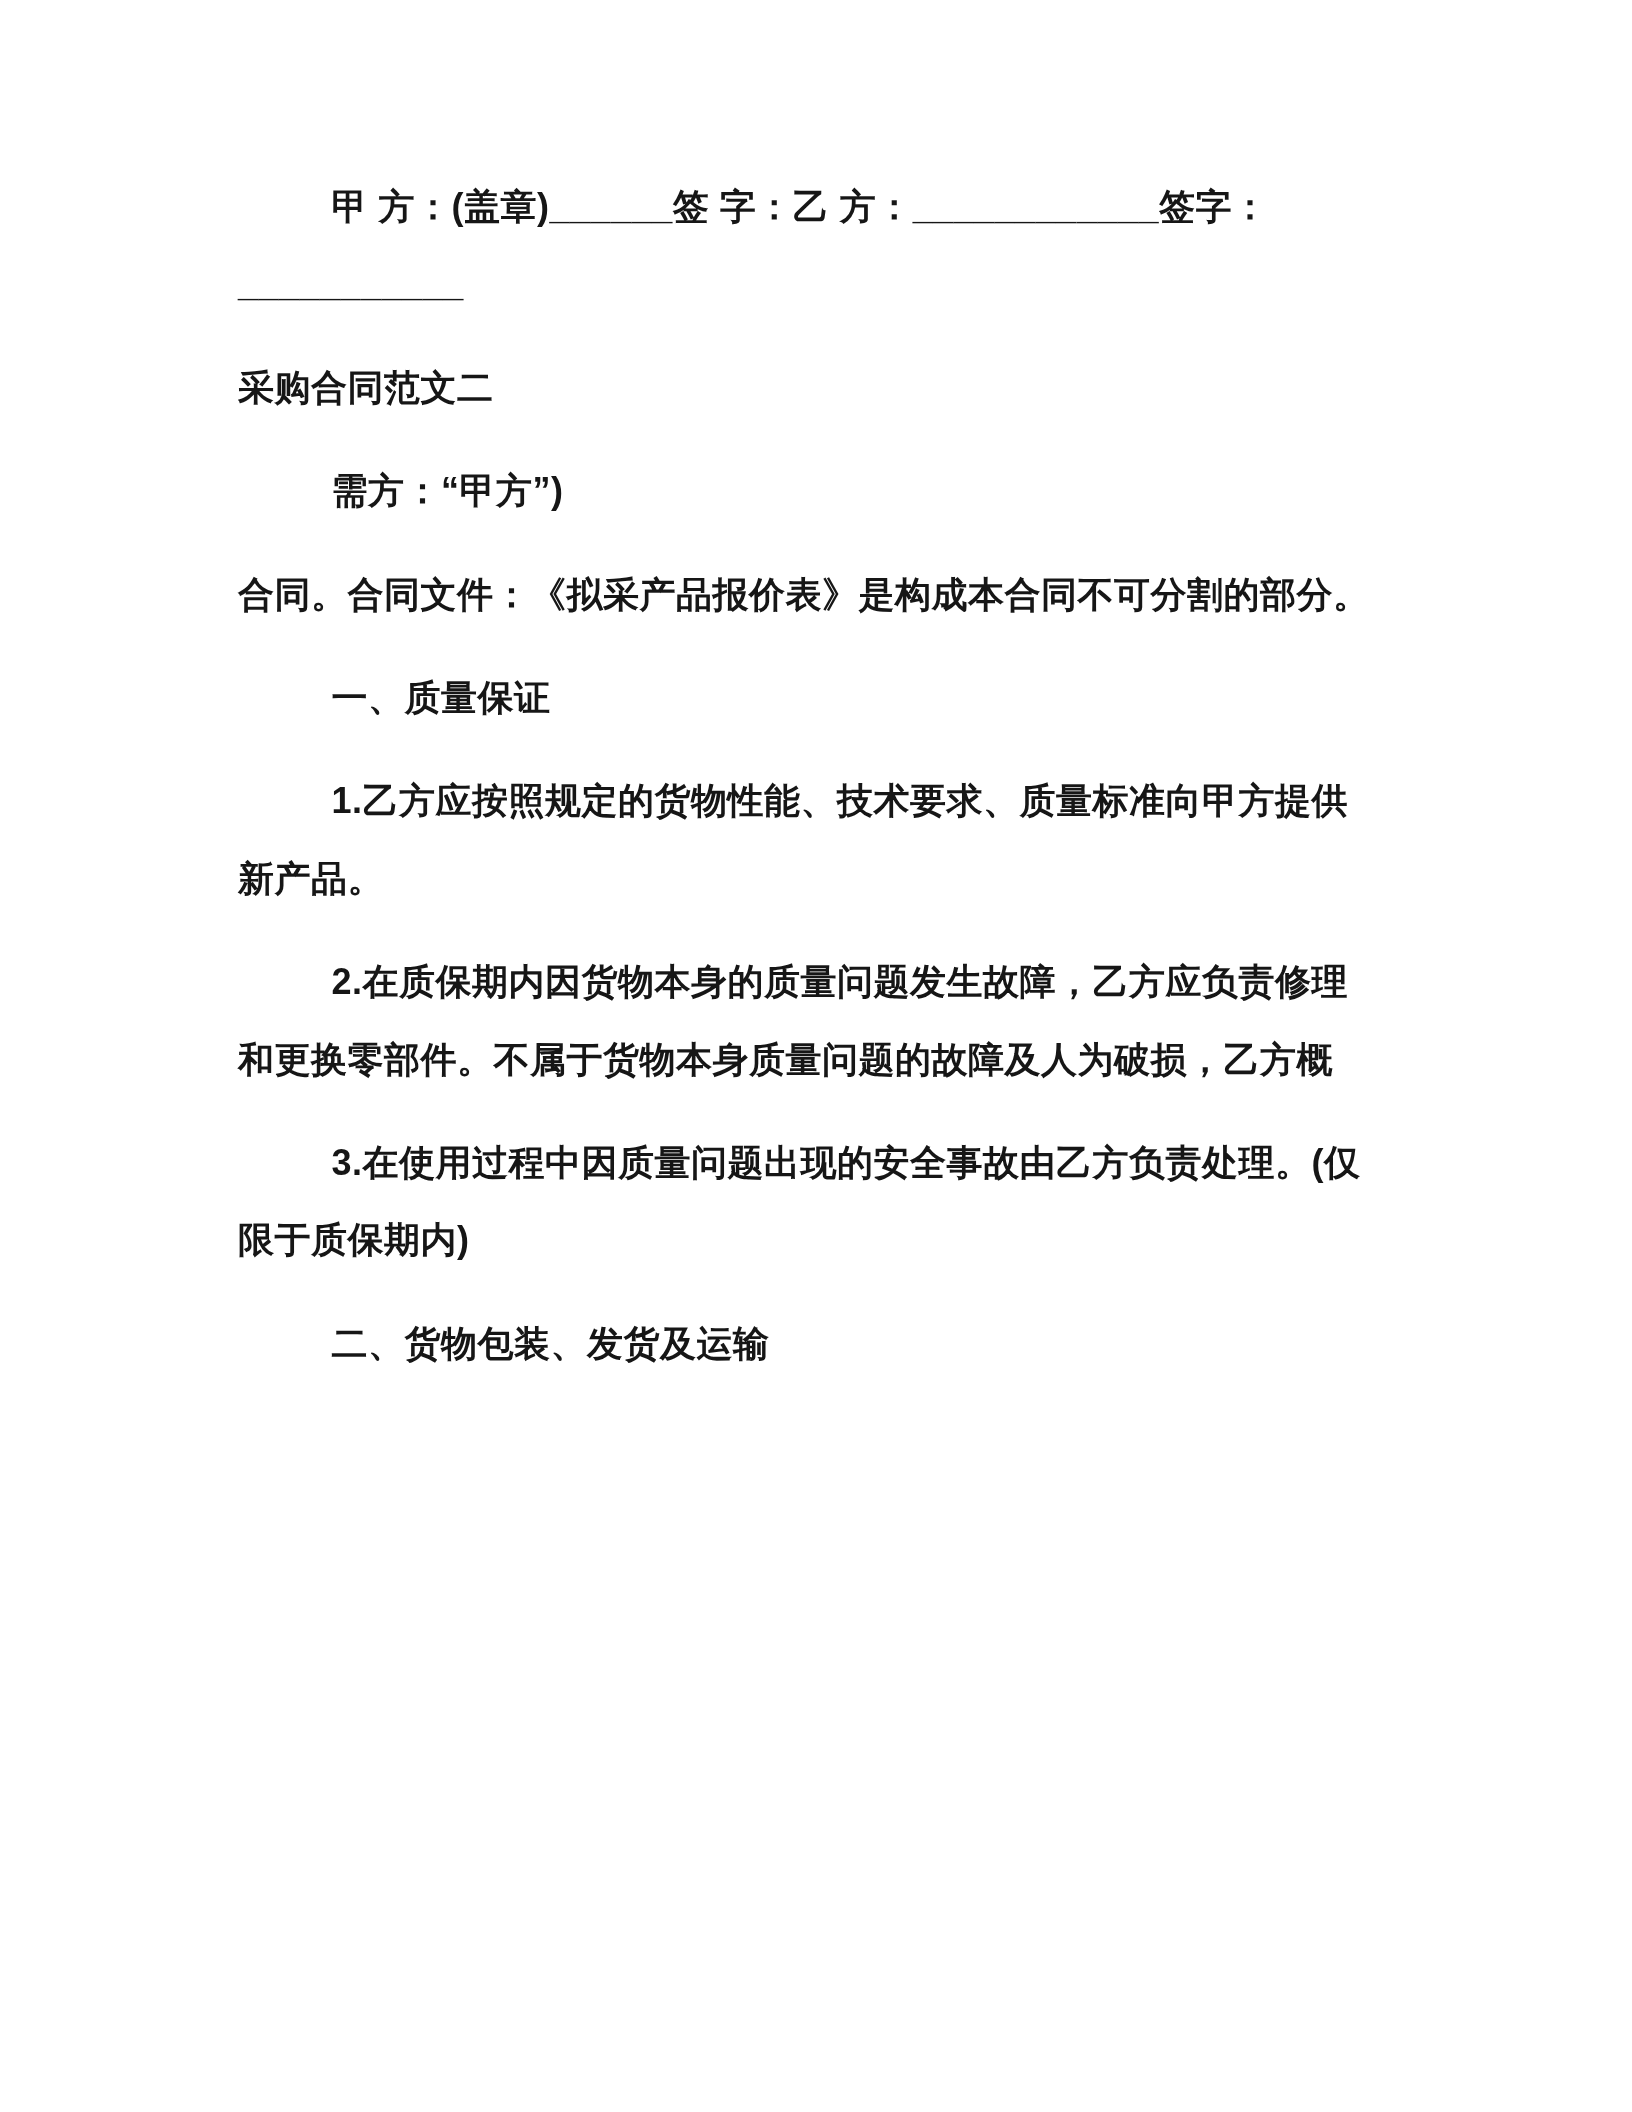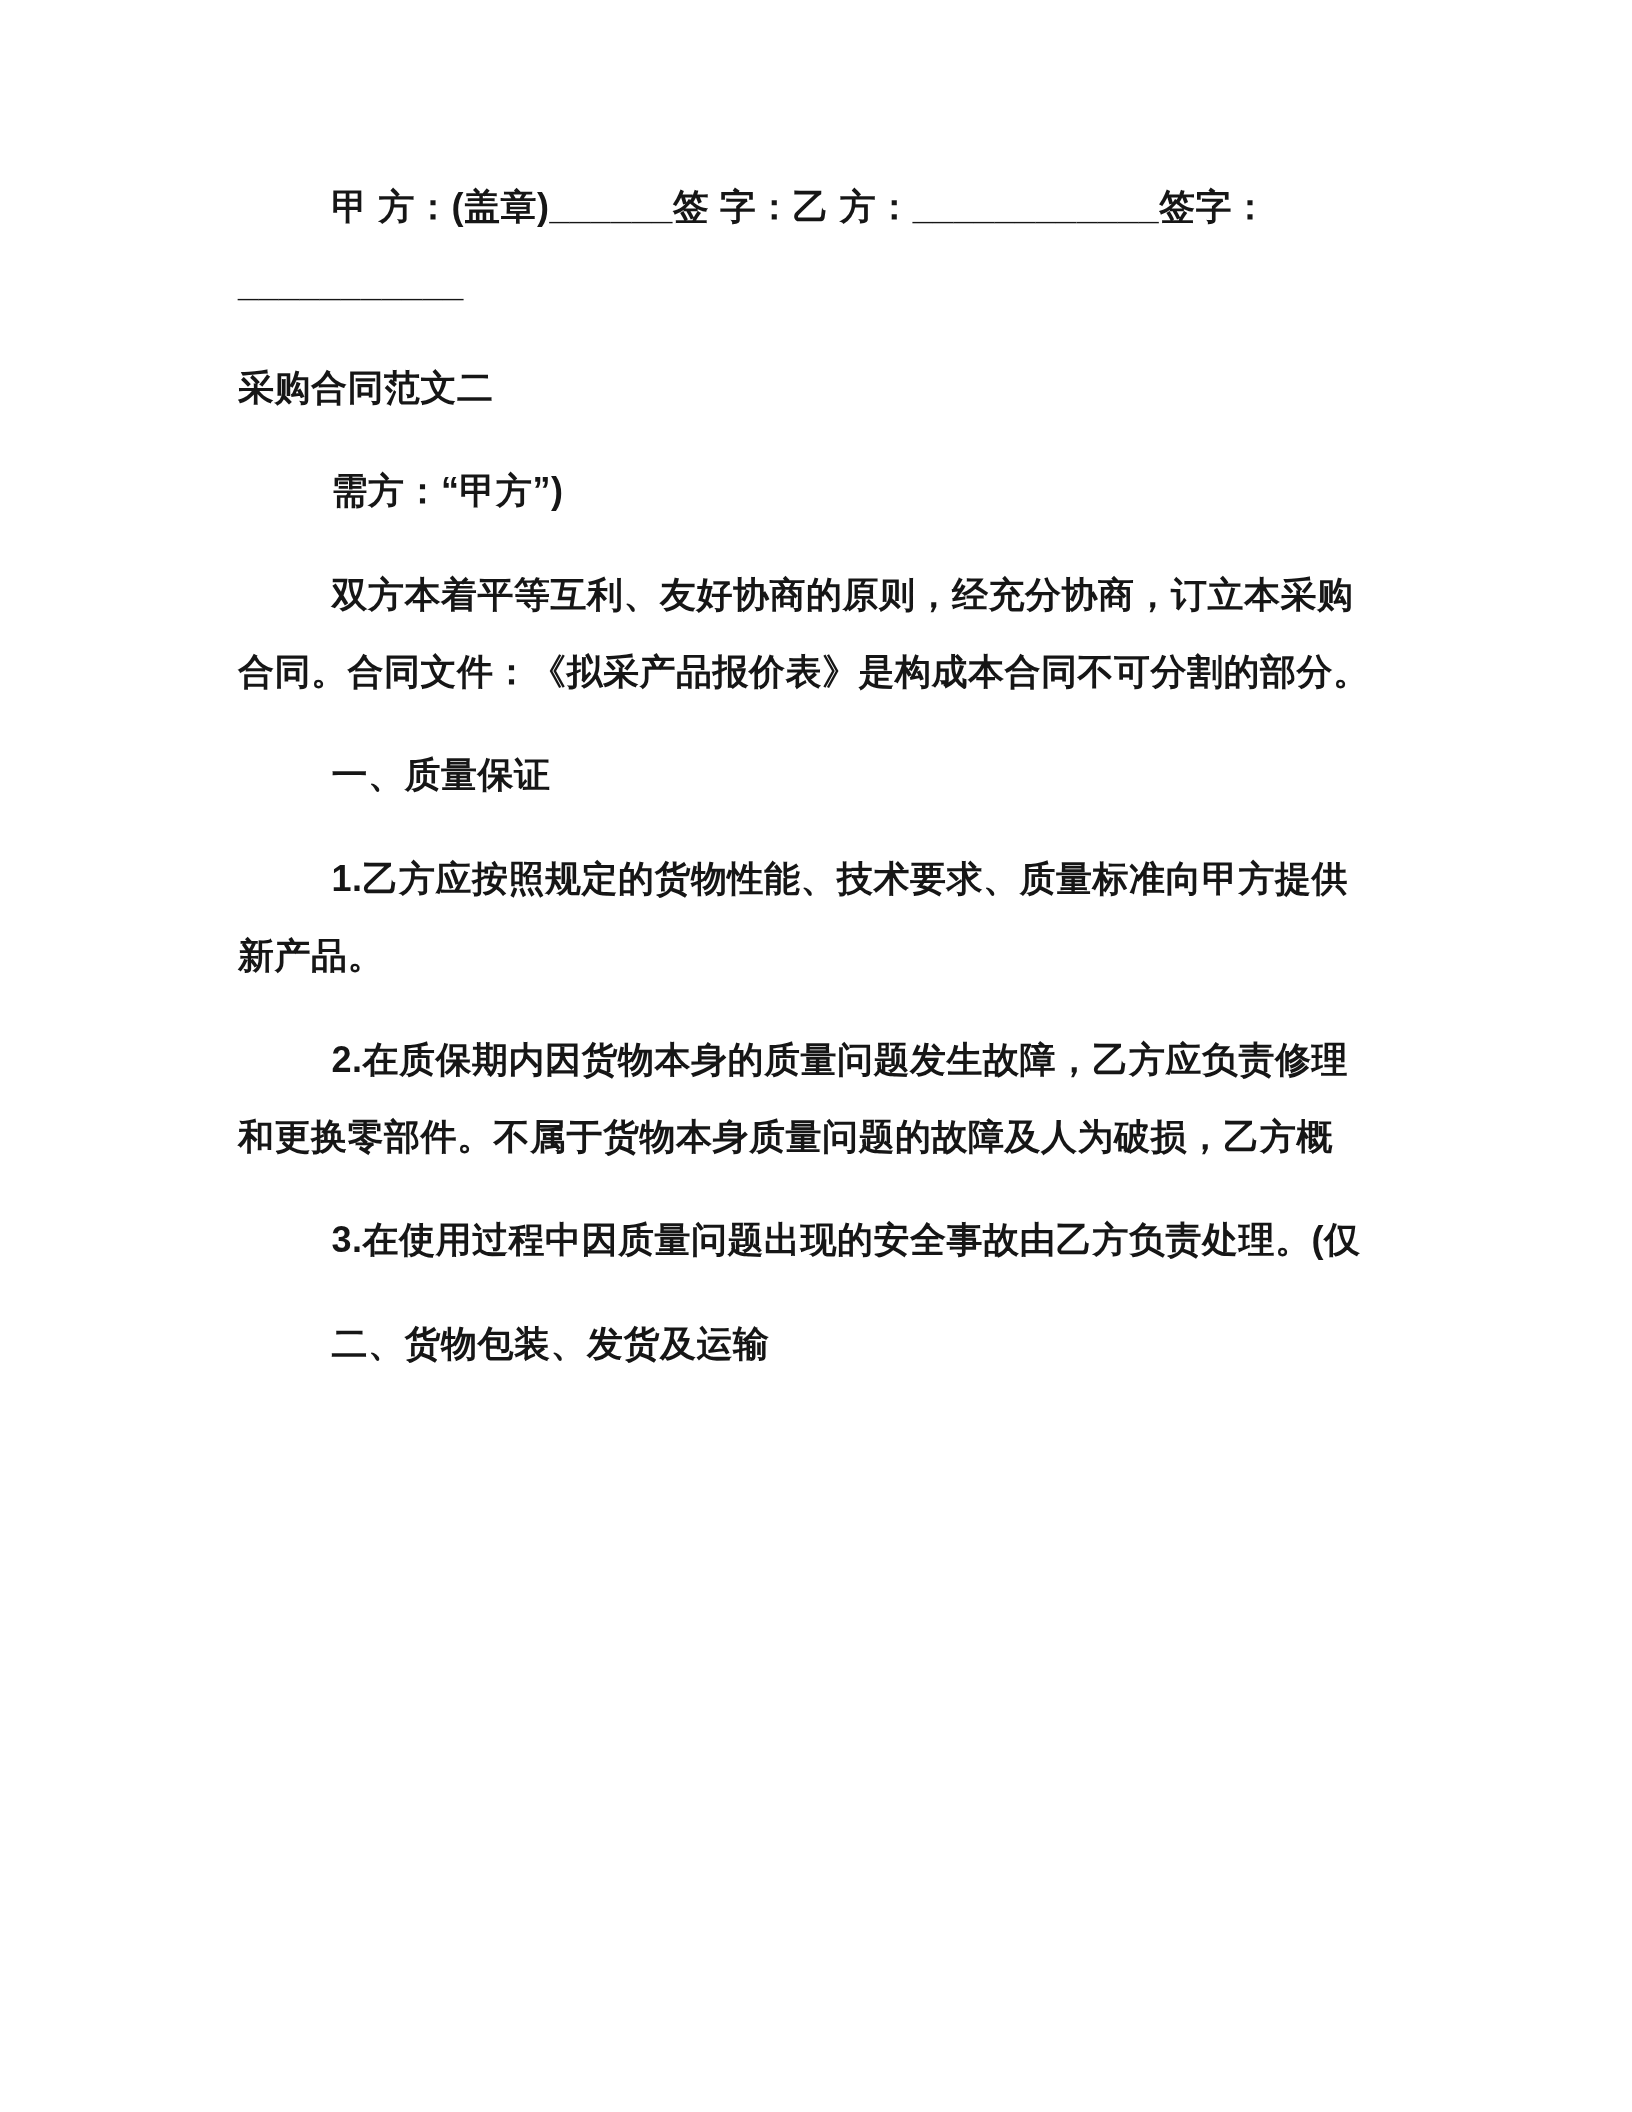--- a/index.html
+++ b/index.html
@@ -46,40 +46,40 @@
   <p class="para">
     <span class="line">采购合同范文二</span>
   </p>
 
   <p class="para">
     <span class="line indent">需方：“甲方”)</span>
   </p>
 
 
   <p class="para">
-    <span class="line indent">双方本着平等互利、友好协商的原则，经充分协商，订立本采购</span>
     <span class="line">合同。合同文件：《拟采产品报价表》是构成本合同不可分割的部分。</span>
   </p>
 
   <p class="para">
     <span class="line indent">一、质量保证</span>
   </p>
 
   <p class="para">
     <span class="line indent">1.乙方应按照规定的货物性能、技术要求、质量标准向甲方提供</span>
     <span class="line">新产品。</span>
   </p>
 
   <p class="para">
     <span class="line indent">2.在质保期内因货物本身的质量问题发生故障，乙方应负责修理</span>
     <span class="line">和更换零部件。不属于货物本身质量问题的故障及人为破损，乙方概</span>
   </p>
 
   <p class="para">
     <span class="line indent">3.在使用过程中因质量问题出现的安全事故由乙方负责处理。(仅</span>
+    <span class="line">限于质保期内)</span>
   </p>
 
 
   <p class="para">
     <span class="line indent">二、货物包装、发货及运输</span>
   </p>
 
 </div>
 
 </body></html>

